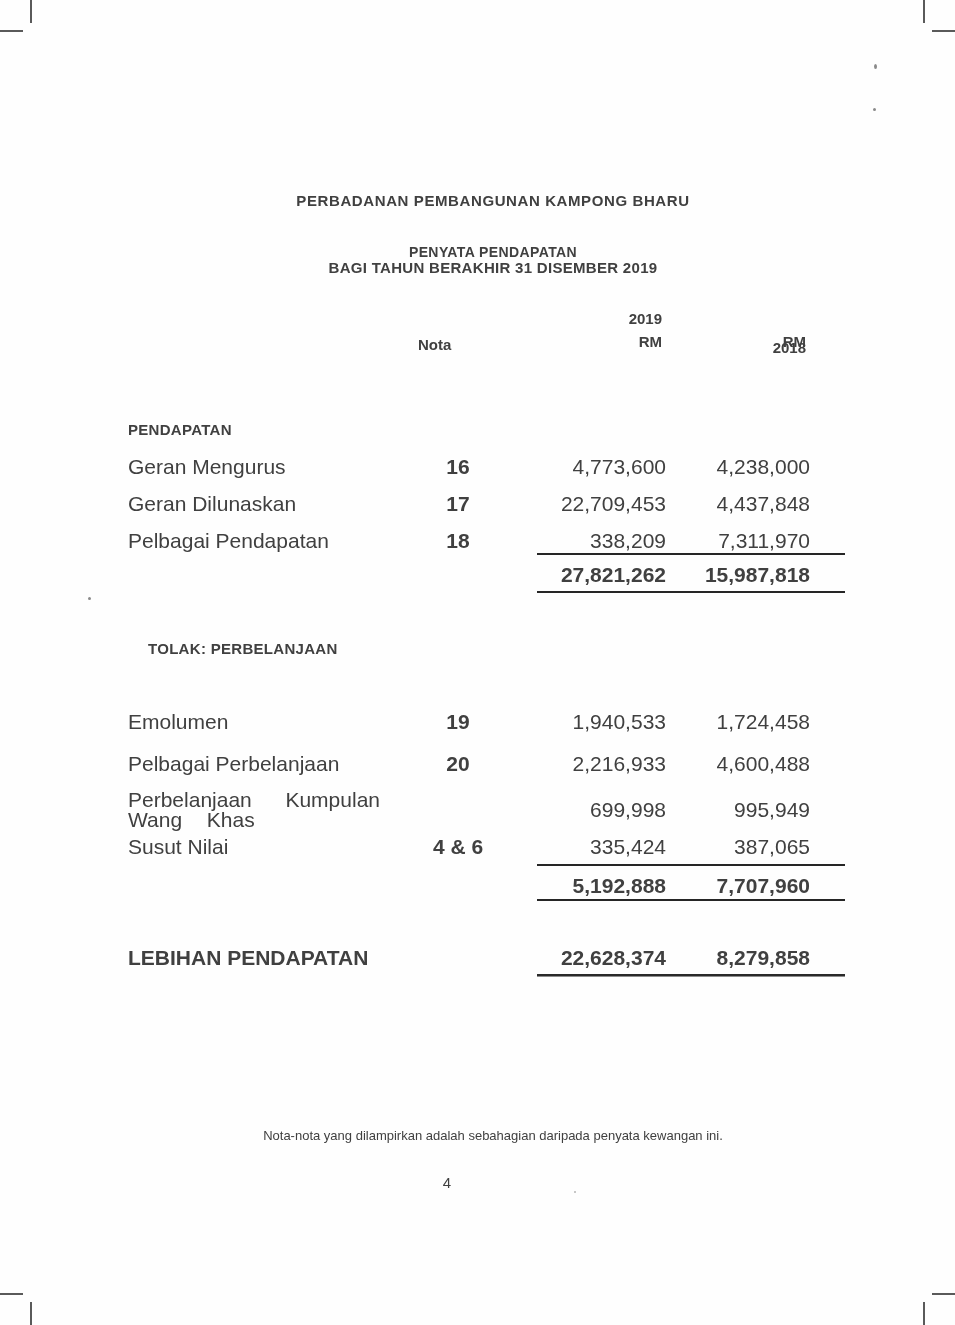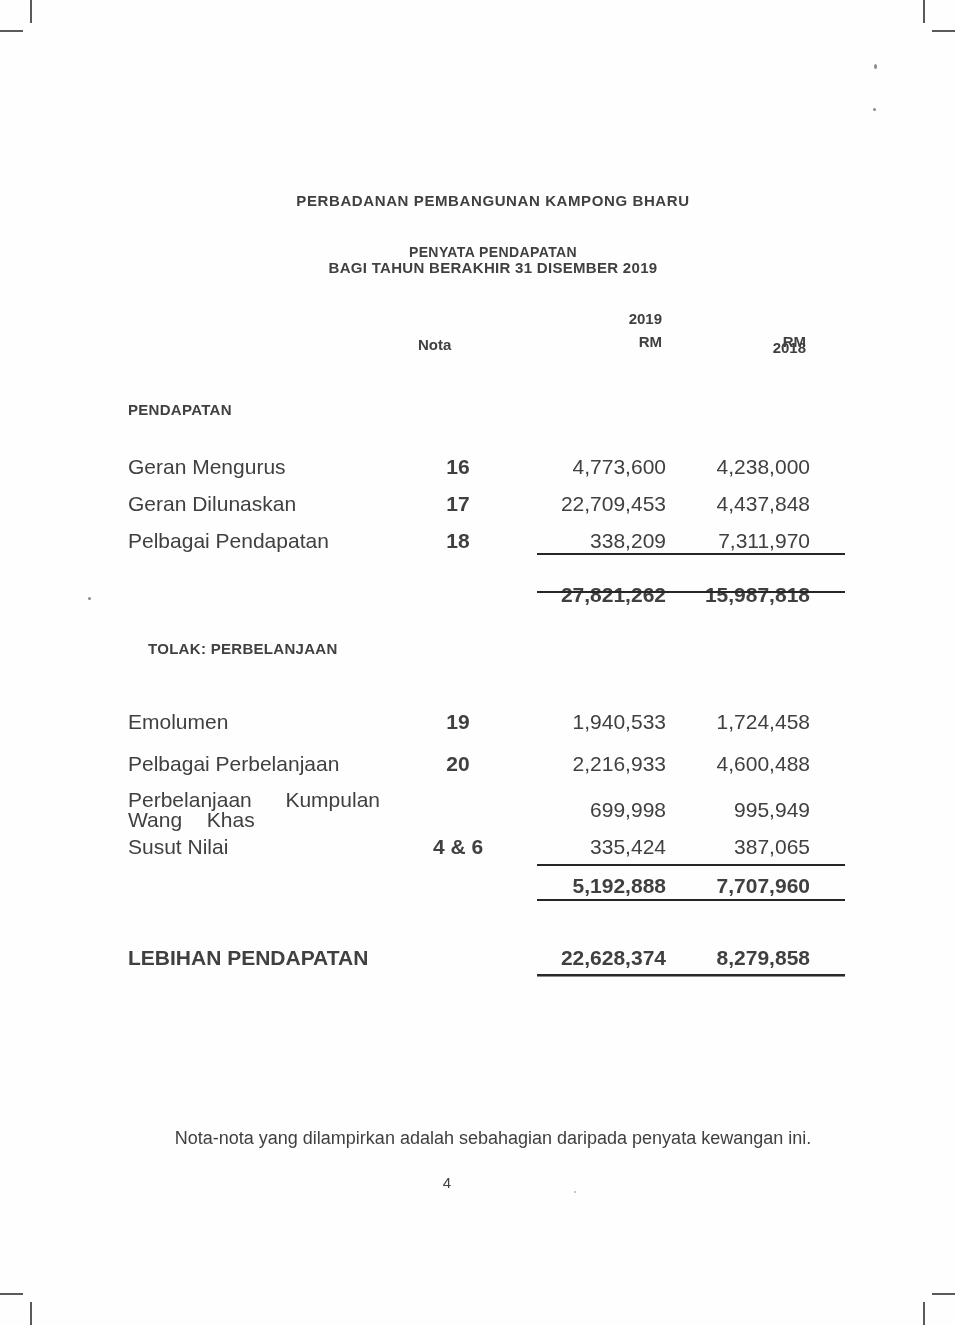--- a/index.html
+++ b/index.html
@@ -45,21 +45,21 @@
   
   .colhead { position: absolute; font-size: 15px; font-weight: bold; }
   .ch-y1  { top: 310px; left: 412px; width: 250px; text-align: right; }
   .ch-y2  { top: 310px; left: 556px; width: 250px; text-align: right; margin-top: 29px; }
   .ch-rm1 { top: 333px; left: 412px; width: 250px; text-align: right; }
   .ch-rm2 { top: 333px; left: 556px; width: 250px; text-align: right; }
   .ch-nota{ top: 336px; left: 418px; width: 80px; text-align: left; }
 
   
   .sec-head { position: absolute; left: 128px; font-size: 15px; font-weight: bold; letter-spacing: 0.3px; }
-  .sh-1 { top: 401px; }
+  .sh-1 { top: 421px; }
   .sh-2 { top: 640px; margin-left: 20px; }
 
   
   .row { position: absolute; left: 0; width: 955px; height: 20px; font-size: 21px; }
   .cell { position: absolute; top: 0; line-height: 20px; }
   .cell.label { left: 128px; width: 252px; }
   .cell.nota  { left: 418px; width: 80px; text-align: center; font-weight: bold; }
   .cell.v1    { left: 416px; width: 250px; text-align: right; }
   .cell.v2    { left: 560px; width: 250px; text-align: right; }
   .row.bold .v1, .row.bold .v2, .row.bold .label { font-weight: bold; }
@@ -73,21 +73,21 @@
   .rule-final {
     position: absolute; left: 537px; width: 308px; height: 2px;
     background: #2a2a2a;
     border-bottom: 1px solid #8d8d8d;
     box-sizing: content-box;
   }
 
   
   .footer-note {
     position: absolute; left: 31px; top: 1128px; width: 924px;
-    text-align: center; font-size: 18px;
+    text-align: center; font-size: 13px;
   }
   .page-number {
     position: absolute; left: 0; top: 1174px; width: 894px;
     text-align: center; font-size: 15px;
   }
 </style>
 </head>
 <body>
 
 <div class="page">
@@ -131,21 +131,21 @@
     <span class="cell v2">4,437,848</span>
   </div>
   <div class="row" style="top:531px">
     <span class="cell label">Pelbagai Pendapatan</span>
     <span class="cell nota">18</span>
     <span class="cell v1">338,209</span>
     <span class="cell v2">7,311,970</span>
   </div>
 
   <div class="rule" style="top:553px"></div>
-  <div class="row bold" style="top:585px">
+  <div class="row bold" style="top:565px">
     <span class="cell v1">27,821,262</span>
     <span class="cell v2">15,987,818</span>
   </div>
   <div class="rule" style="top:591px"></div>
 
   <div class="sec-head sh-2">TOLAK: PERBELANJAAN</div>
 
   <div class="row" style="top:712px">
     <span class="cell label">Emolumen</span>
     <span class="cell nota">19</span>

